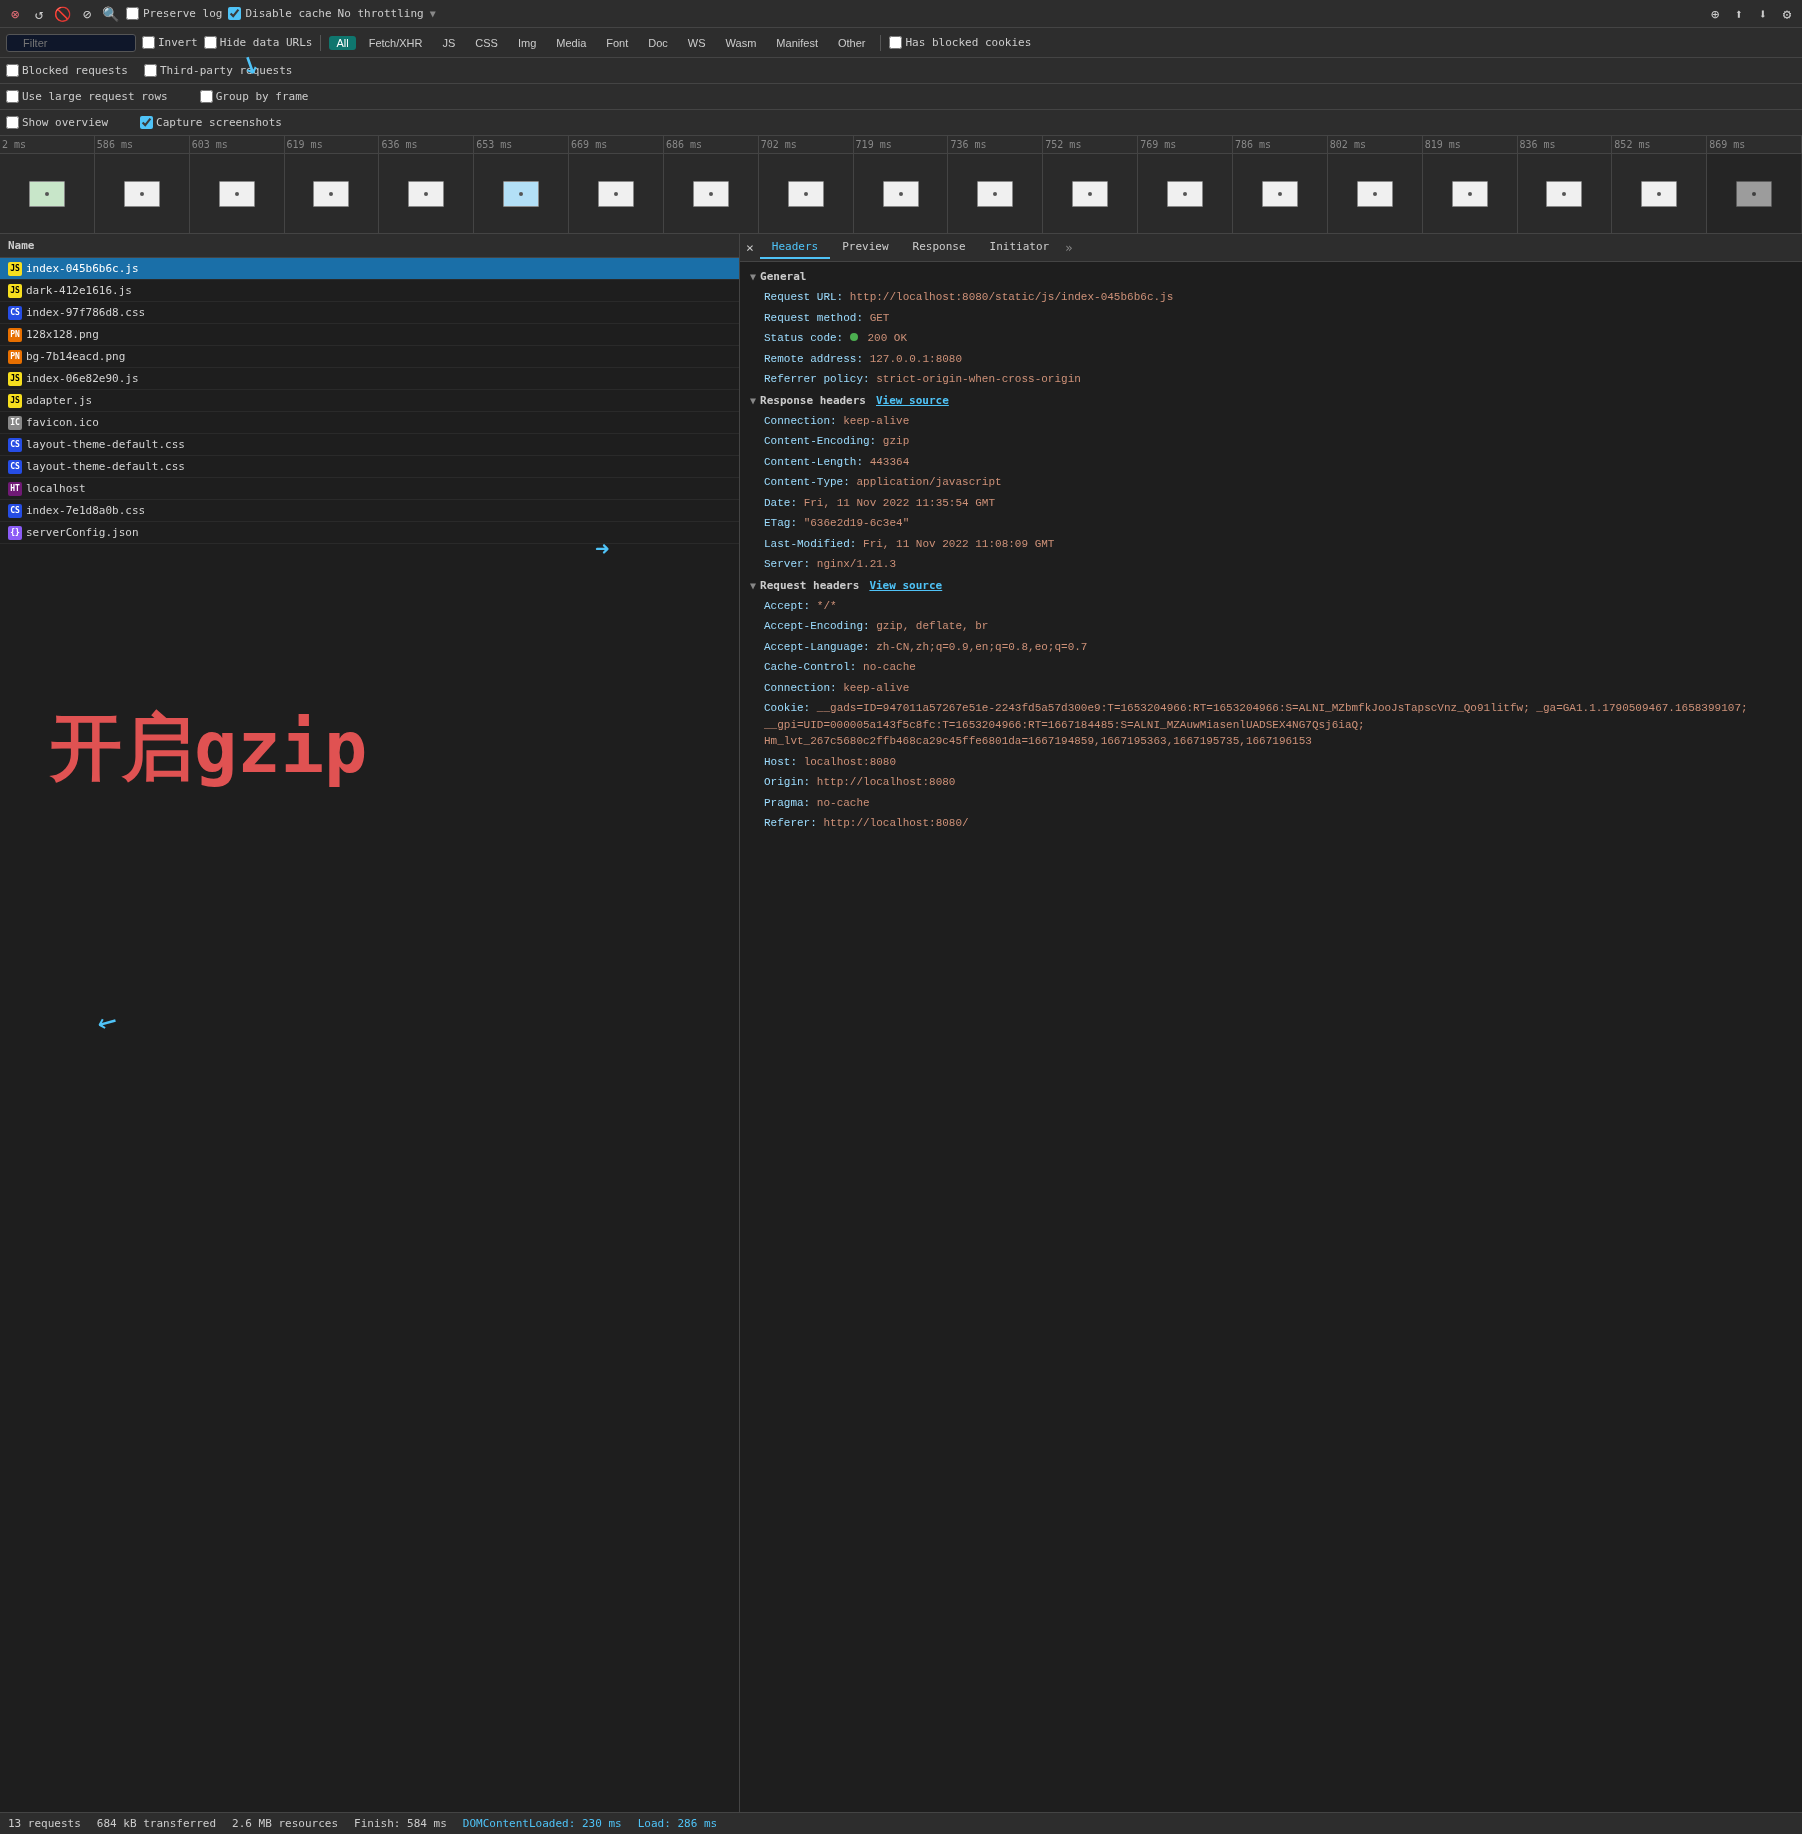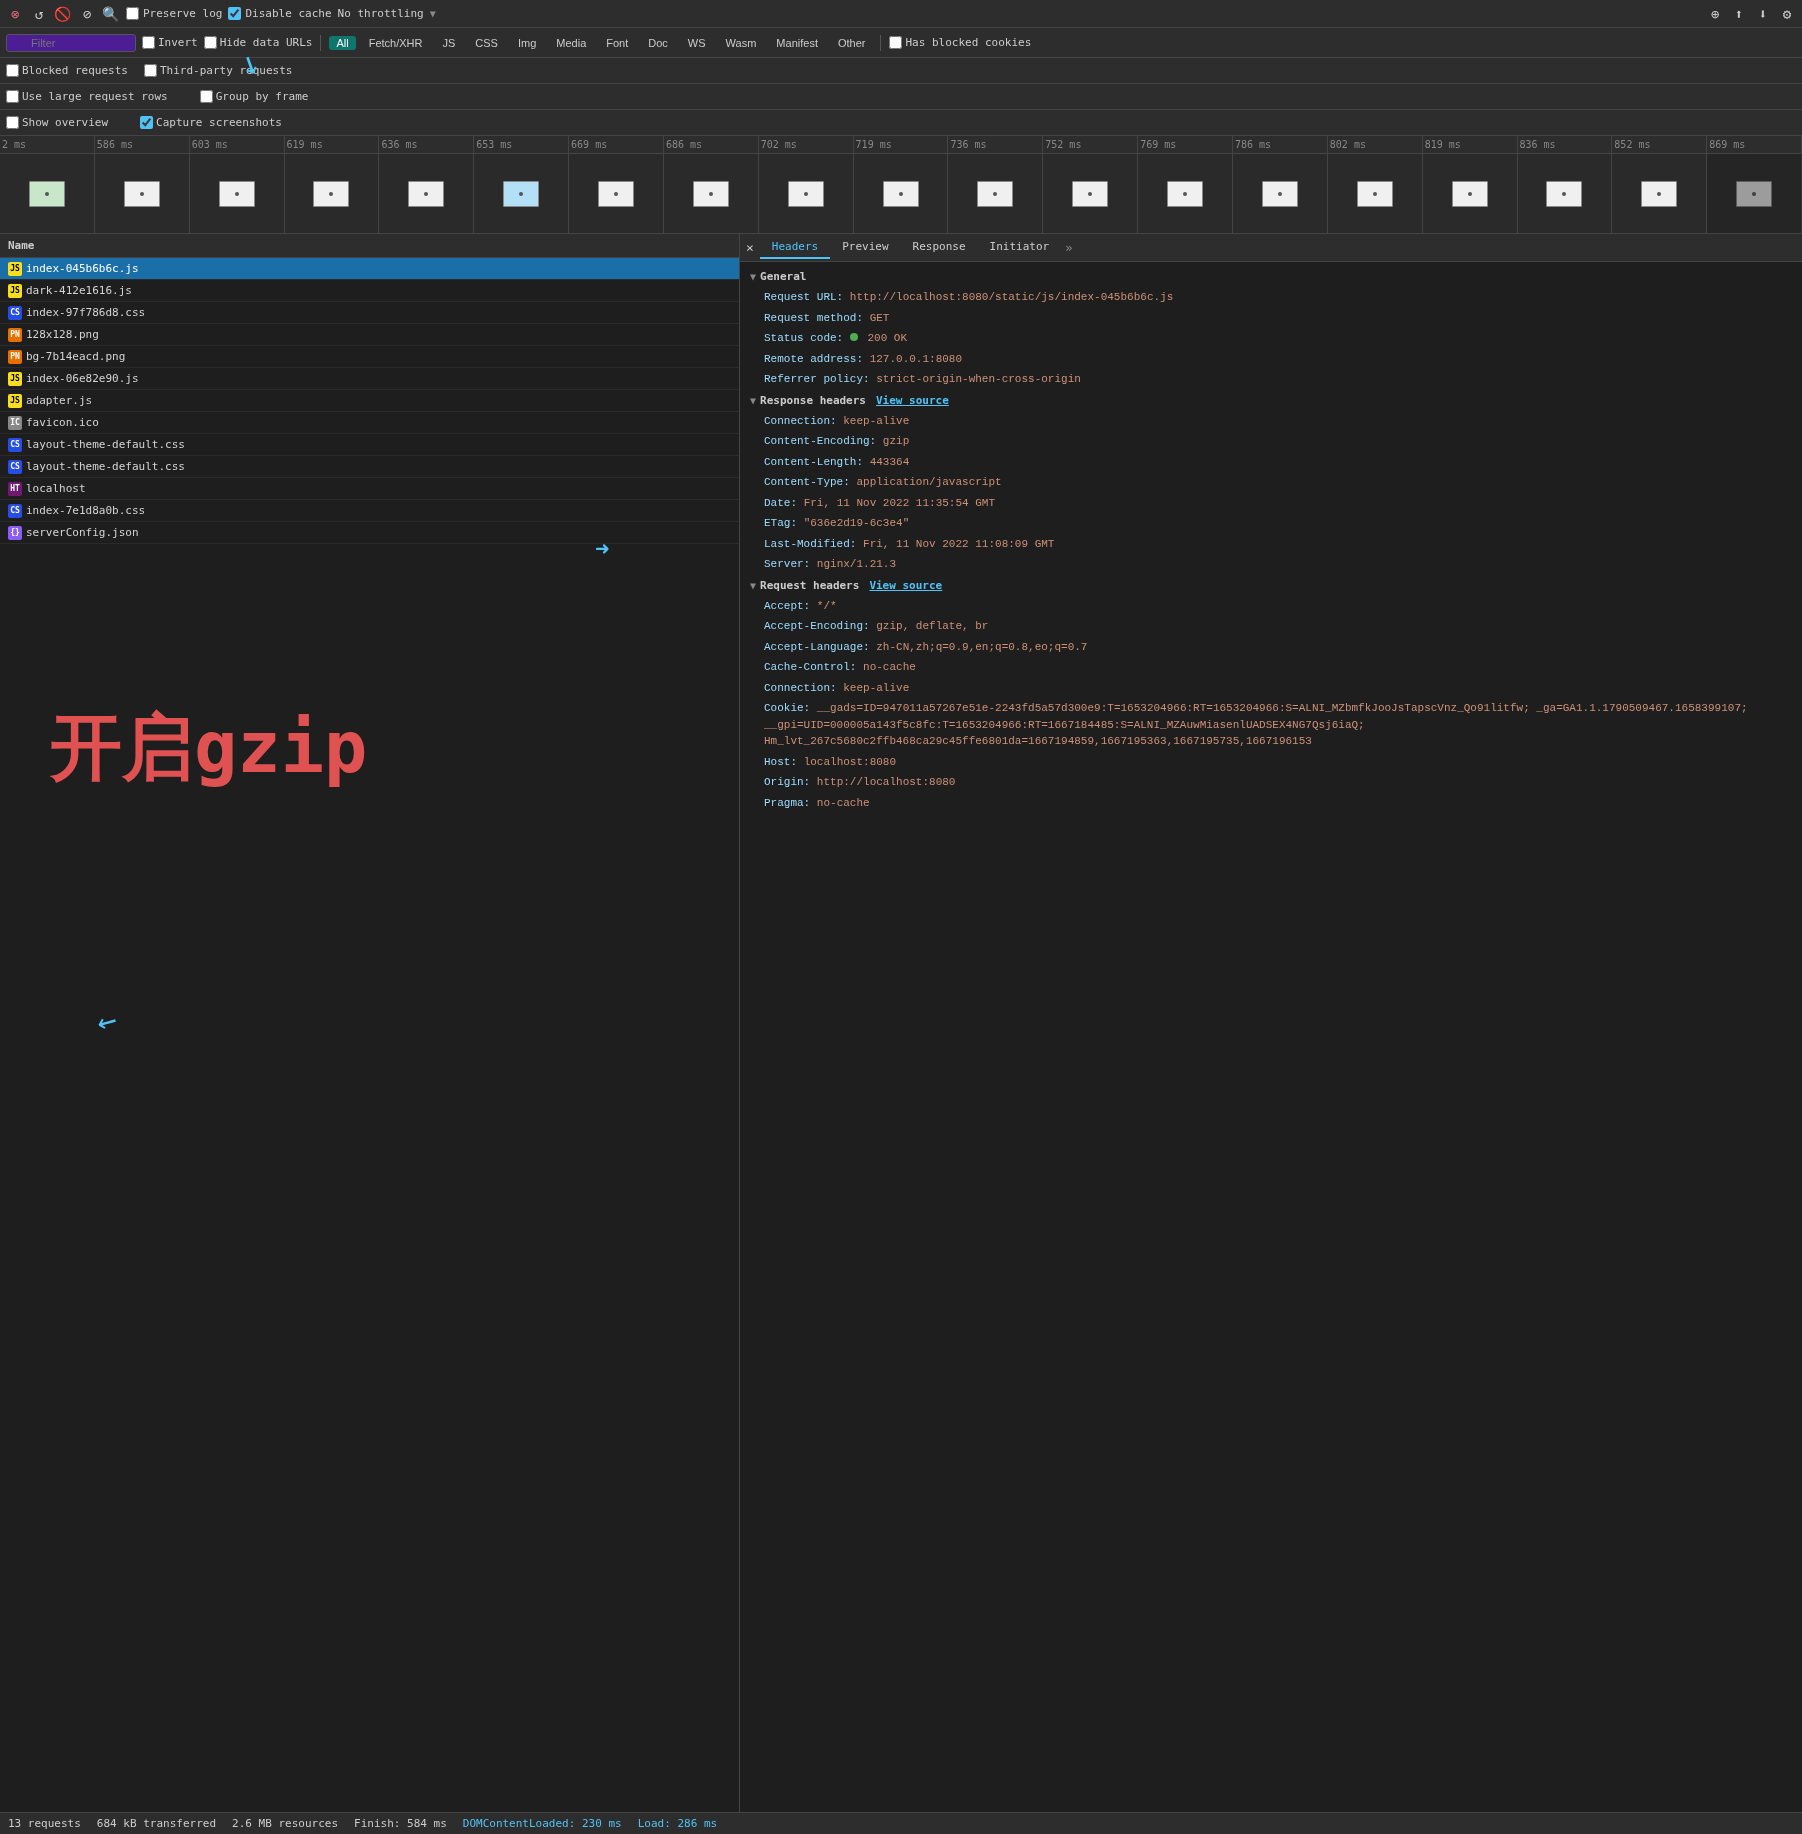--- a/index.html
+++ b/index.html
@@ -52,24 +52,24 @@
       display: flex;
       align-items: center;
       background: #2d2d2d;
       border-bottom: 1px solid #444;
       padding: 2px 6px;
       height: 30px;
       flex-shrink: 0;
       gap: 6px;
     }
     .filter-input {
-      background: #4c1d95;
+      background: #0f172a;
       border: 1px solid #555;
       color: #d4d4d4;
-      padding: 2px 24px;
+      padding: 2px 16px;
       font-size: 11px;
       border-radius: 3px;
       width: 130px;
     }
     .filter-label {
       display: flex;
       align-items: center;
       gap: 3px;
       font-size: 11px;
       color: #ccc;
@@ -663,20 +663,21 @@
         <div id="request-headers-rows">
             <div class="header-row"><span class="header-key">Accept:</span> <span class="header-val">*/*</span></div>
             <div class="header-row"><span class="header-key">Accept-Encoding:</span> <span class="header-val">gzip, deflate, br</span></div>
             <div class="header-row"><span class="header-key">Accept-Language:</span> <span class="header-val">zh-CN,zh;q=0.9,en;q=0.8,eo;q=0.7</span></div>
             <div class="header-row"><span class="header-key">Cache-Control:</span> <span class="header-val">no-cache</span></div>
             <div class="header-row"><span class="header-key">Connection:</span> <span class="header-val">keep-alive</span></div>
             <div class="header-row"><span class="header-key">Cookie:</span> <span class="header-val">__gads=ID=947011a57267e51e-2243fd5a57d300e9:T=1653204966:RT=1653204966:S=ALNI_MZbmfkJooJsTapscVnz_Qo91litfw; _ga=GA1.1.1790509467.1658399107; __gpi=UID=000005a143f5c8fc:T=1653204966:RT=1667184485:S=ALNI_MZAuwMiasenlUADSEX4NG7Qsj6iaQ; Hm_lvt_267c5680c2ffb468ca29c45ffe6801da=1667194859,1667195363,1667195735,1667196153</span></div>
             <div class="header-row"><span class="header-key">Host:</span> <span class="header-val">localhost:8080</span></div>
             <div class="header-row"><span class="header-key">Origin:</span> <span class="header-val">http://localhost:8080</span></div>
             <div class="header-row"><span class="header-key">Pragma:</span> <span class="header-val">no-cache</span></div>
+            <div class="header-row"><span class="header-key">Referer:</span> <span class="header-val">http://localhost:8080/</span></div>
           </div>
 
       </div>
     </div>
   </div>
 
   <div class="big-text-overlay">开启gzip</div>
 
   <div style="position:absolute; left:595px; top:535px; color:#4fc3f7; font-size:24px; pointer-events:none; z-index:20;">➜</div>
 

